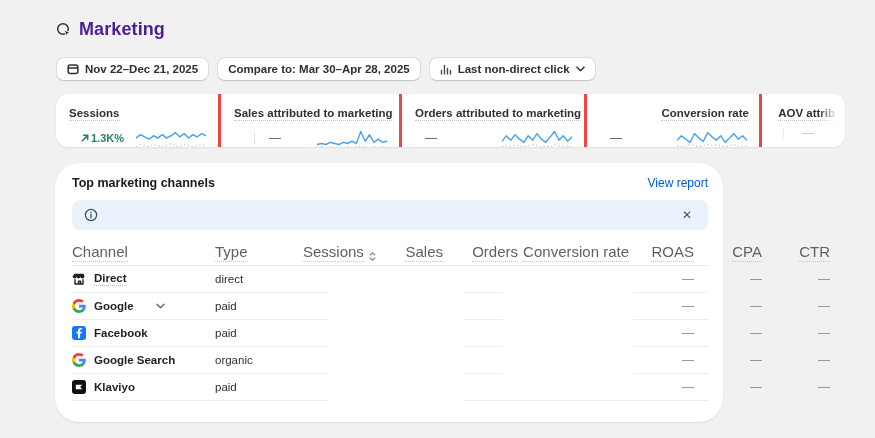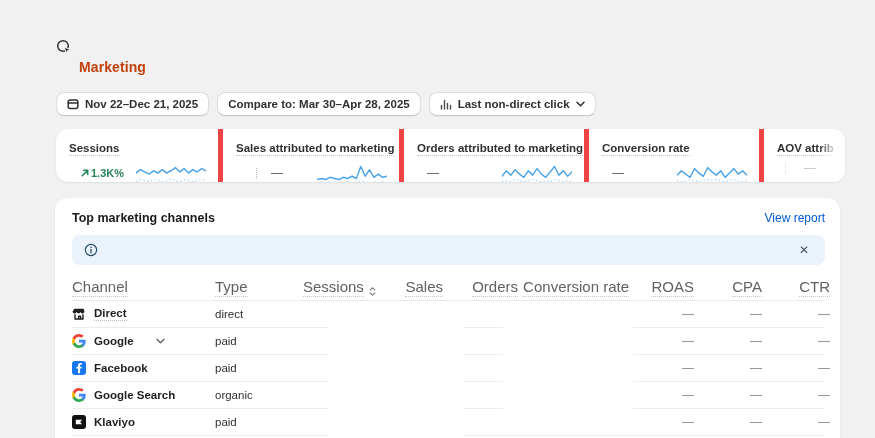--- a/index.html
+++ b/index.html
@@ -3,41 +3,41 @@
 <meta charset="utf-8">
 <style>
   * { margin:0; padding:0; box-sizing:border-box; }
   html,body { background:#ececec; }
   body { font-family:"Liberation Sans", sans-serif; color:#303030; }
   .page { position:relative; width:875px; height:438px; background:#f1f1f1; overflow:hidden; }
   .content { position:absolute; left:56px; top:0; width:789px; }
 
   
   .page-header { display:flex; align-items:center; gap:7px; margin-top:19px; }
-  .page-title { font-size:14px; font-weight:700; color:#c2410c; letter-spacing:.1px;margin-top:40px; }
+  .page-title { font-size:18px; font-weight:700; color:#4c1d95; letter-spacing:.1px; }
 
   
   .controls { display:flex; align-items:center; margin-top:17px; }
   .btn {
     display:inline-flex; align-items:center; gap:6px; height:24px; padding:0 10px;
     background:#fff; border:1px solid #dcdcdc; border-bottom-color:#c9c9c9;
     border-radius:8px; font-size:11.5px; font-weight:600; color:#303030;
     box-shadow:0 1px 0 rgba(0,0,0,.03); cursor:pointer; white-space:nowrap;
   }
   .btn + .btn { margin-left:8px; }
   .btn-right { margin-left:auto; }
 
   
   .metrics {
     display:flex; margin-top:13px; width:789px; height:53px; background:#fff;
     border-radius:12px; box-shadow:0 1px 2px rgba(0,0,0,.07), 0 0 1px rgba(0,0,0,.06);
     overflow:hidden;
   }
   .metric { position:relative; flex:0 0 auto; padding:9px 10px 0 13px; }
-  .metric + .metric { border-left:5px solid #ef4444; }
+  .metric + .metric { border-left:3px solid #ef4444;text-align:right; }
   .m-sessions { width:162px; }
   .m-sales { width:181px; }
   .m-orders { width:185px; }
   .m-conv { width:175px; }
   .m-aov { width:86px; overflow:hidden; }
   .metric-label { display:inline-block; font-size:11.5px; font-weight:600; color:#303030;
     border-bottom:1px dotted #c2c2c2; padding-bottom:1px; white-space:nowrap; }
   .metric-row { display:flex; align-items:center; margin-top:5px; }
   .m-change { display:inline-flex; align-items:center; gap:2px; margin-left:12px;
     font-size:11px; font-weight:700; color:#29845A; }
@@ -46,22 +46,22 @@
   .dotted-artifact { width:1px; height:11px; border-left:1px dotted #b8b8b8; margin:0 14px 0 20px; }
   .dotted-artifact.faint { border-left-color:#d8d8d8; margin:0 18px 0 8px; }
   .sparkline { margin-left:auto; margin-right:2px; }
   .spark-line { fill:none; stroke:#4AA3E8; stroke-width:1.4; stroke-linejoin:round; stroke-linecap:round; }
   .spark-compare { fill:none; stroke:#AFD6F2; stroke-width:1.2; stroke-dasharray:1.5 2.5; }
   .aov-fade { position:absolute; right:0; top:0; width:26px; height:100%;
     background:linear-gradient(to right, rgba(255,255,255,0), #fff 70%); pointer-events:none; }
 
   
   .card {
-    position:relative; margin-top:16px; margin-left:-1px; width:785px; height:259px;
-    background:#fff; border-radius:12px;
+    position:relative; margin-top:16px; margin-left:-1px; width:668px; height:259px;
+    background:#fff; border-radius:24px;
     box-shadow:0 1px 2px rgba(0,0,0,.07), 0 0 1px rgba(0,0,0,.06);
     padding:13px 15px 0 17px;
   }
   .card-head { display:flex; align-items:center; }
   .card-title { font-size:12.5px; font-weight:700; color:#1a1a1a; }
   .view-report { margin-left:auto; font-size:12px; color:#005BD3; text-decoration:none; cursor:pointer; }
 
   .banner {
     display:flex; align-items:center; gap:8px; margin-top:10px; height:30px;
     background:#EAF3FB; border-radius:8px; padding:0 12px; 

